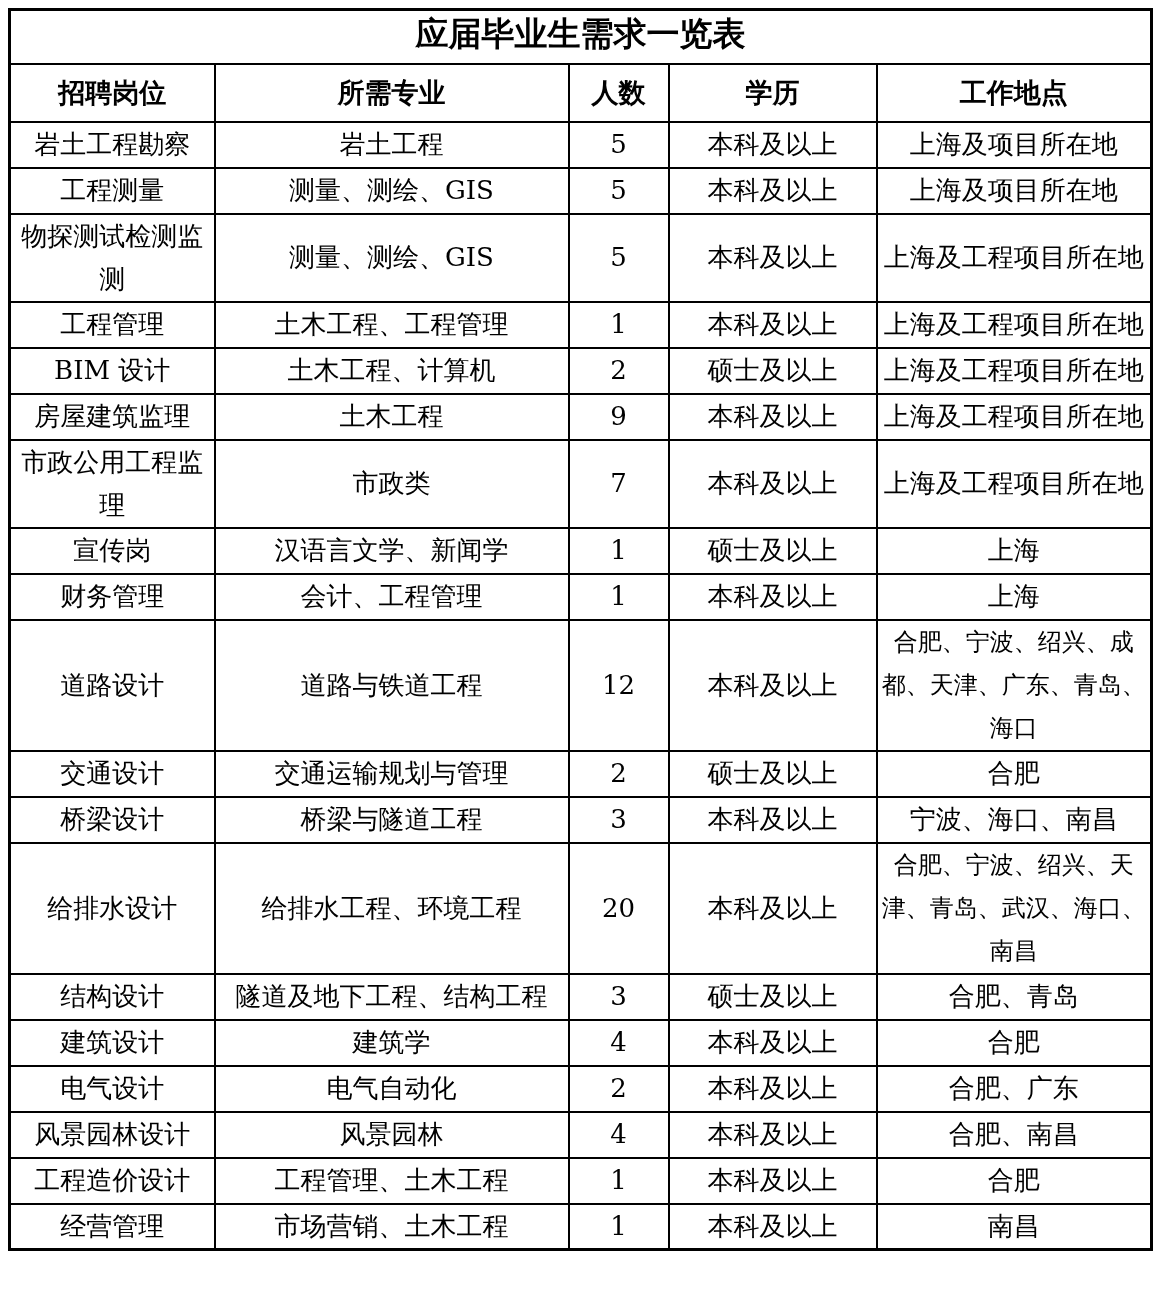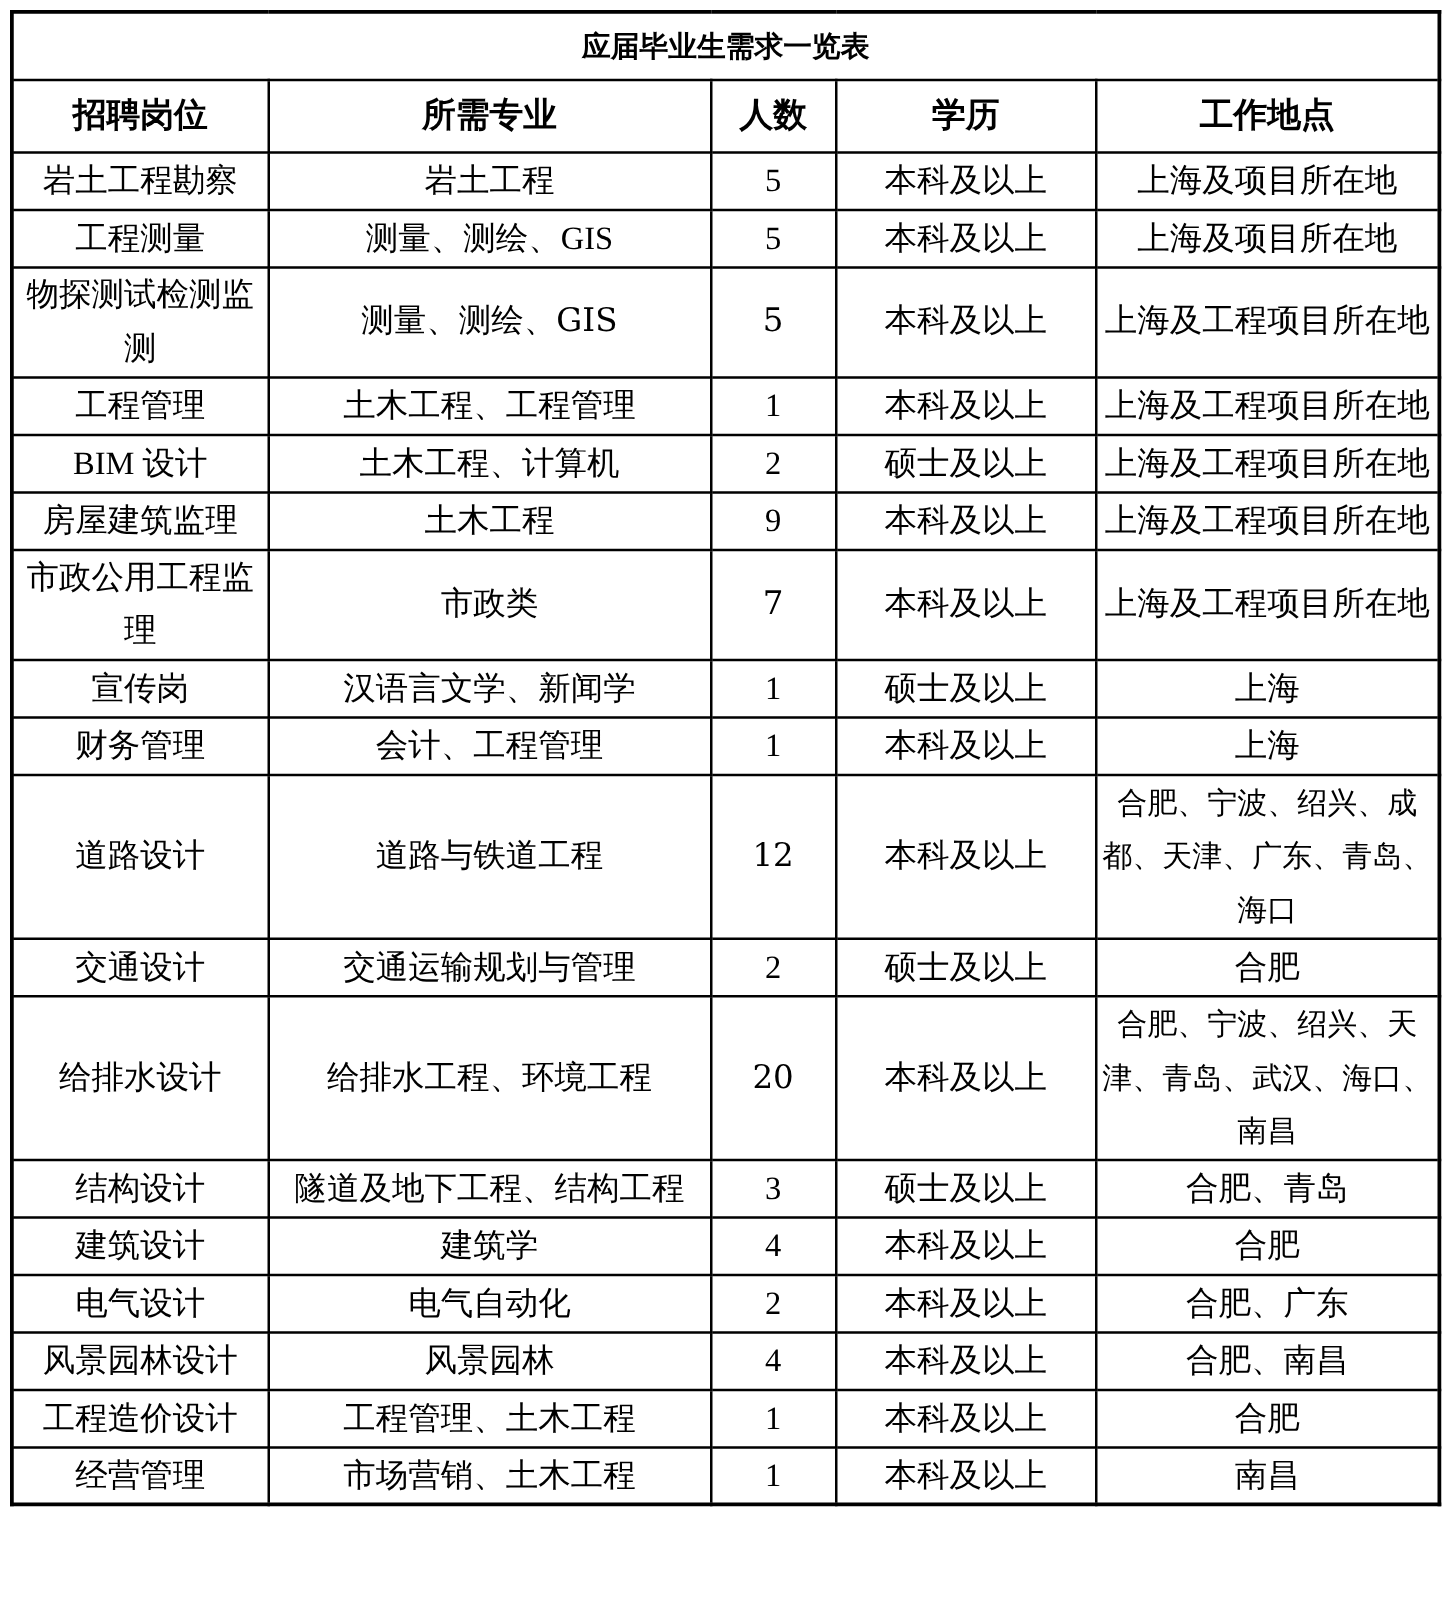--- a/index.html
+++ b/index.html
@@ -31,31 +31,31 @@
     vertical-align: middle;
     padding: 0;
     font-size: 26px;
     font-weight: normal;
     line-height: 43px;
     white-space: pre-line;
     overflow: hidden;
   }
   tr.title-row { height: 54px; }
   tr.title-row td {
-    font-family: Liberation Sans, sans-serif;
+    font-family: Liberation Mono, monospace;
     font-weight: bold;
-    font-size: 23px;
+    font-size: 33px;
     line-height: 30px;
   }
   tr.header-row { height: 58px; }
   tr.header-row th {
     font-weight: bold;
     font-size: 27px;
   }
-  tr.row-normal { height: 46px; font-family: Liberation Serif, serif; }
+  tr.row-normal { height: 46px; }
   tr.row-tall2  { height: 86px; }
   tr.row-tall3  { height: 128px; }
   tr.row-tall3 td.cell-location { font-size: 24px; }
   td.loc-bottom {
     vertical-align: bottom;
     padding-bottom: 6px;
   }
 </style>
 </head>
 <body>
@@ -157,20 +157,27 @@
 都、天津、广东、青岛、
 海口</td>
         </tr>
         <tr class="row-normal">
           <td class="cell-position">交通设计</td>
           <td class="cell-major">交通运输规划与管理</td>
           <td class="cell-count">2</td>
           <td class="cell-degree">硕士及以上</td>
           <td class="cell-location">合肥</td>
         </tr>
+        <tr class="row-normal">
+          <td class="cell-position">桥梁设计</td>
+          <td class="cell-major">桥梁与隧道工程</td>
+          <td class="cell-count">3</td>
+          <td class="cell-degree">本科及以上</td>
+          <td class="cell-location">宁波、海口、南昌</td>
+        </tr>
         <tr class="row-tall3">
           <td class="cell-position">给排水设计</td>
           <td class="cell-major">给排水工程、环境工程</td>
           <td class="cell-count">20</td>
           <td class="cell-degree">本科及以上</td>
           <td class="cell-location">合肥、宁波、绍兴、天
 津、青岛、武汉、海口、
 南昌</td>
         </tr>
         <tr class="row-normal">

